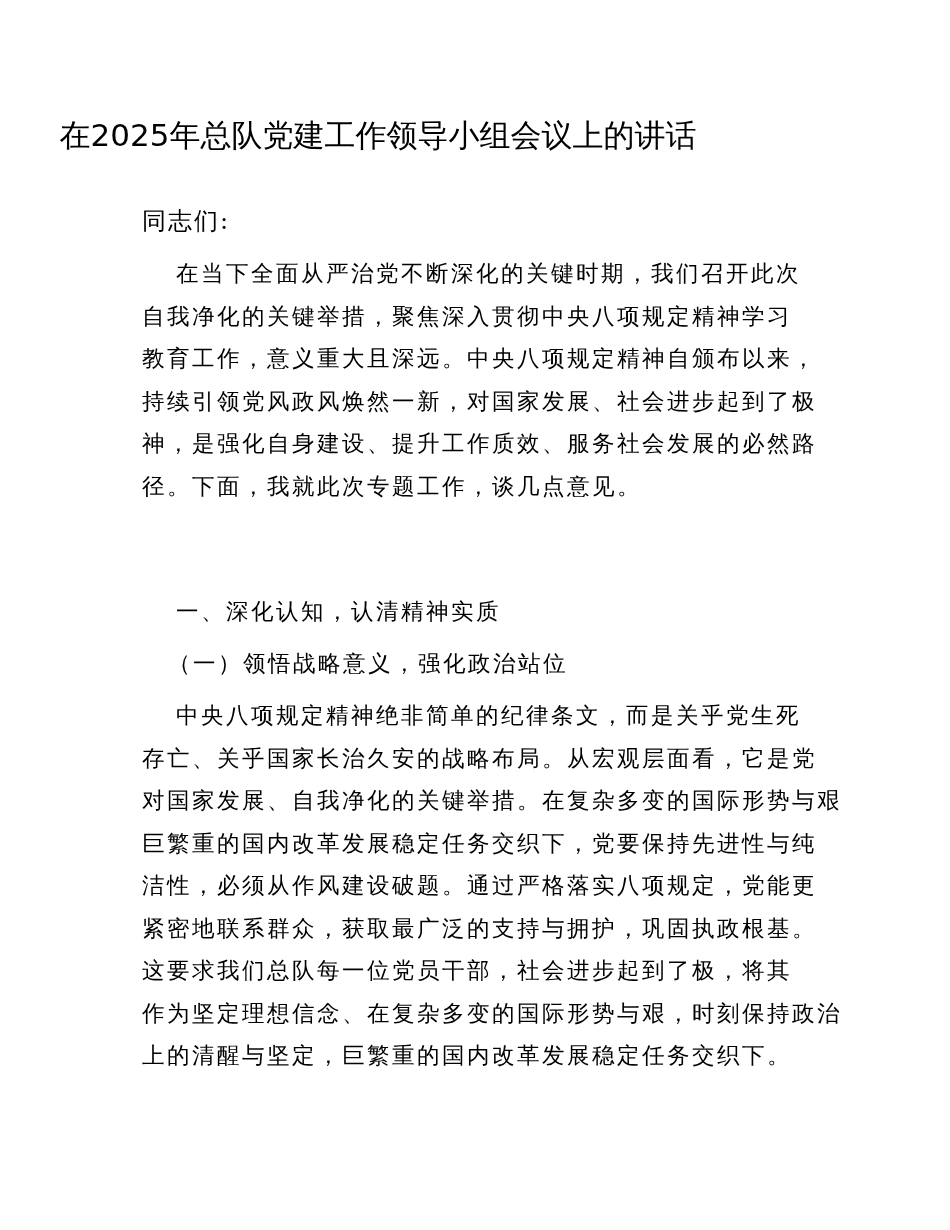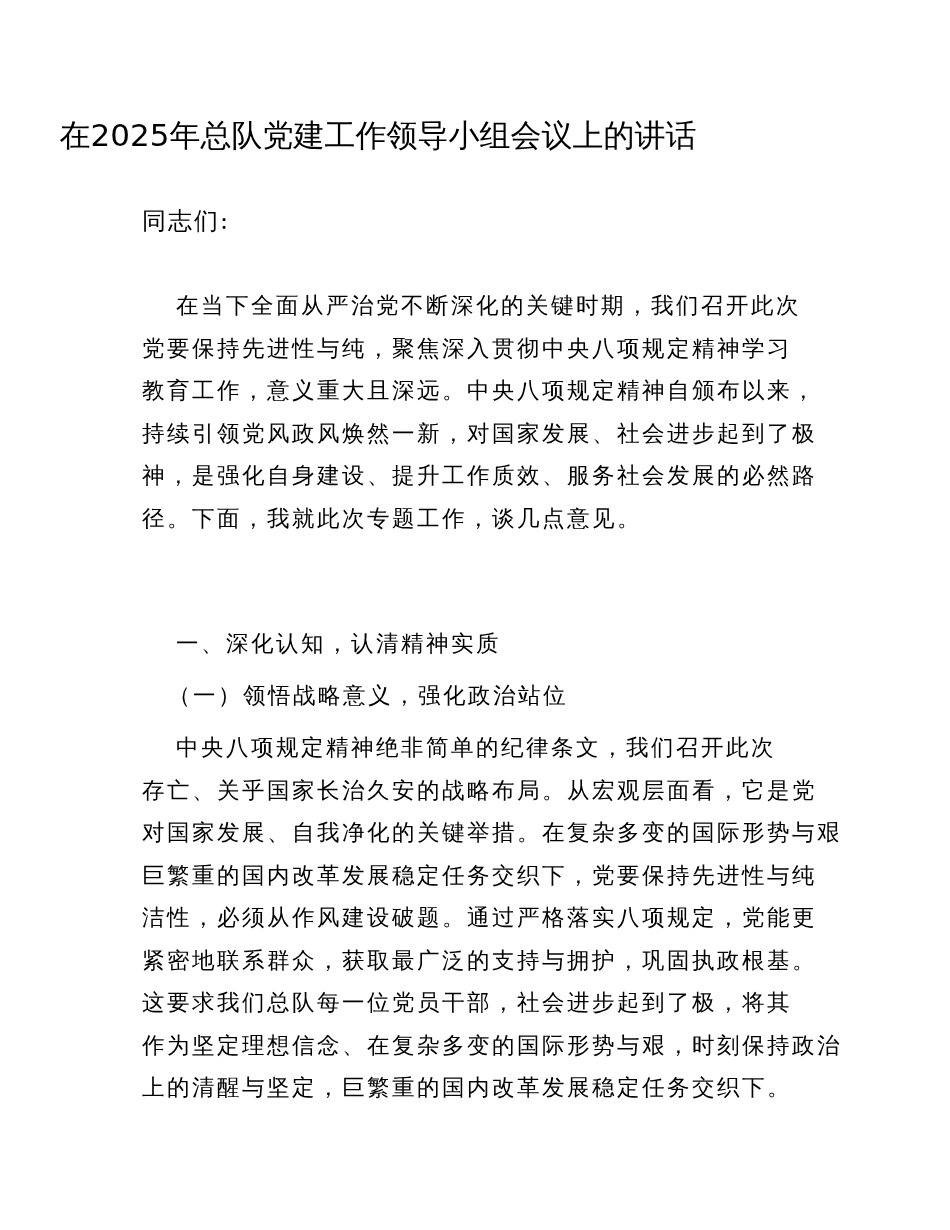--- a/index.html
+++ b/index.html
@@ -41,58 +41,58 @@
       width: 680px;
       font-size: 22.5px;
       letter-spacing: 2.5px;
       white-space: nowrap;
     }
     .line {
       display: block;
       height: 42.5px;
       line-height: 42.5px;
     }
-    .indent { padding-left: 34px; margin-top: 32px; }
+    .indent { padding-left: 34px; }
     .salutation {
       position: absolute;
       left: 142px;
       top: 200px;
       font-size: 24px;
       letter-spacing: 2px;
       line-height: 42px;
     }
   </style>
 </head>
 <body>
 
 <div class="page">
 
   <div class="title">在2025年总队党建工作领导小组会议上的讲话</div>
 
   <div class="salutation">同志们:</div>
 
   <div class="body-text" style="top:252px;">
     <span class="line indent">在当下全面从严治党不断深化的关键时期，我们召开此次</span>
-    <span class="line">党要保持先进性与纯，聚焦深入贯彻中央八项规定精神学习</span>
+    <span class="line">自我净化的关键举措，聚焦深入贯彻中央八项规定精神学习</span>
     <span class="line">教育工作，意义重大且深远。中央八项规定精神自颁布以来，</span>
     <span class="line">持续引领党风政风焕然一新，对国家发展、社会进步起到了极</span>
     <span class="line">神，是强化自身建设、提升工作质效、服务社会发展的必然路</span>
     <span class="line">径。下面，我就此次专题工作，谈几点意见。</span>
   </div>
 
   <div class="body-text" style="top:590px;">
     <span class="line indent">一、深化认知，认清精神实质</span>
   </div>
 
   <div class="body-text" style="top:642px;">
     <span class="line indent" style="padding-left:26px;">（一）领悟战略意义，强化政治站位</span>
   </div>
 
   <div class="body-text" style="top:694px;">
-    <span class="line indent">中央八项规定精神绝非简单的纪律条文，我们召开此次</span>
+    <span class="line indent">中央八项规定精神绝非简单的纪律条文，而是关乎党生死</span>
     <span class="line">存亡、关乎国家长治久安的战略布局。从宏观层面看，它是党</span>
     <span class="line">对国家发展、自我净化的关键举措。在复杂多变的国际形势与艰</span>
     <span class="line">巨繁重的国内改革发展稳定任务交织下，党要保持先进性与纯</span>
     <span class="line">洁性，必须从作风建设破题。通过严格落实八项规定，党能更</span>
     <span class="line">紧密地联系群众，获取最广泛的支持与拥护，巩固执政根基。</span>
     <span class="line">这要求我们总队每一位党员干部，社会进步起到了极，将其</span>
     <span class="line">作为坚定理想信念、在复杂多变的国际形势与艰，时刻保持政治</span>
     <span class="line">上的清醒与坚定，巨繁重的国内改革发展稳定任务交织下。</span>
   </div>
 

